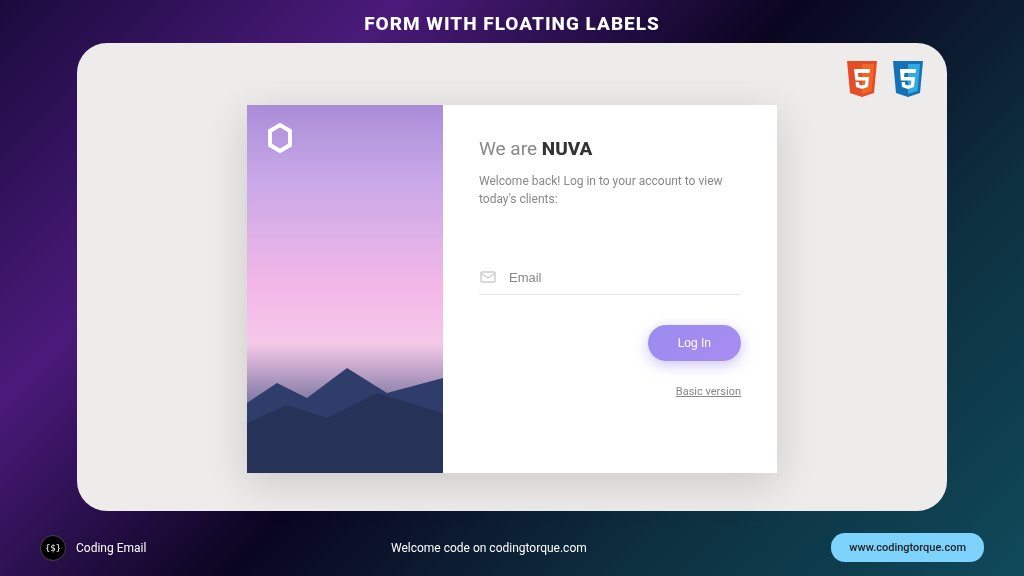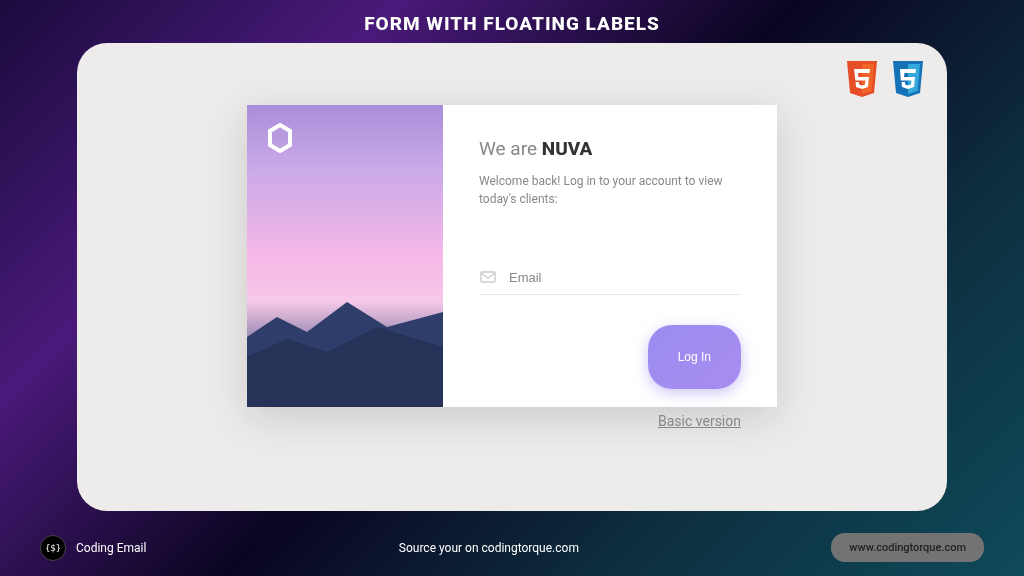--- a/index.html
+++ b/index.html
@@ -52,21 +52,21 @@
     }
     .shield svg {
       width: 100%;
       height: 100%;
     }
     .card {
       position: absolute;
       top: 62px;
       left: 170px;
       width: 530px;
-      height: 302px;
+      height: 368px;
       background: #fff;
       box-shadow: 0 10px 40px rgba(0,0,0,0.15);
       display: flex;
     }
     .card-left {
       width: 196px;
       height: 100%;
       background: linear-gradient(180deg, #a98dd8 0%, #c8a8e8 20%, #f5b8e8 50%, #f5c8e8 65%, #3a4a7a 90%, #2a3560 100%);
       position: relative;
       overflow: hidden;
@@ -130,31 +130,31 @@
     }
     .field input::placeholder {
       color: #888;
     }
     .login-btn {
       align-self: flex-end;
       margin-top: 14px;
       background: linear-gradient(135deg, #9b8cf0, #a88cf0);
       color: #fff;
       border: none;
-      padding: 25px 30px;
+      padding: 11px 30px;
       border-radius: 24px;
       font-size: 12px;
       font-weight: 500;
       cursor: pointer;
       box-shadow: 0 4px 14px rgba(155,140,240,0.5);
     }
     .basic-link {
       align-self: flex-end;
       margin-top: 24px;
-      font-size: 14px;
+      font-size: 11px;
       color: #888;
       text-decoration: underline;
       cursor: pointer;
       padding-left: 48px;
     }
     .footer {
       position: absolute;
       bottom: 14px;
       left: 0;
       width: 100%;
@@ -177,21 +177,21 @@
       background: #000;
       display: flex;
       align-items: center;
       justify-content: center;
       border: 1px solid #444;
     }
     .footer-center {
       font-size: 12px;
     }
     .footer-right {
-      background: #737373;
+      background: #7dd3fc;
       color: #222;
       padding: 8px 18px;
       border-radius: 14px;
       font-size: 11px;
       font-weight: 500;
     }
   </style>
 </head>
 <body>
 
@@ -256,15 +256,15 @@
 
 <div class="footer">
   <div class="footer-left">
     <div class="footer-logo">
       <svg width="14" height="14" viewBox="0 0 14 14">
           <text x="7" y="10" text-anchor="middle" fill="#fff" font-size="9" font-family="monospace">{$}</text>
         </svg>
     </div>
     <span>Coding Email</span>
   </div>
-  <div class="footer-center">Source your on codingtorque.com</div>
+  <div class="footer-center">Welcome code on codingtorque.com</div>
   <div class="footer-right">www.codingtorque.com</div>
 </div>
 
 </body></html>

